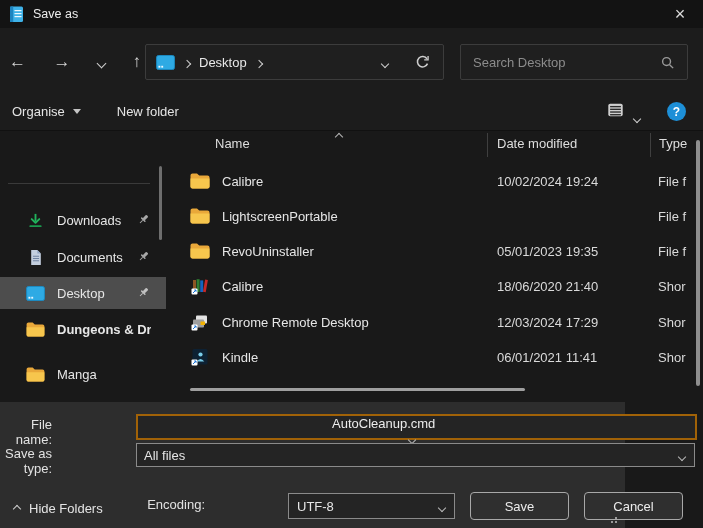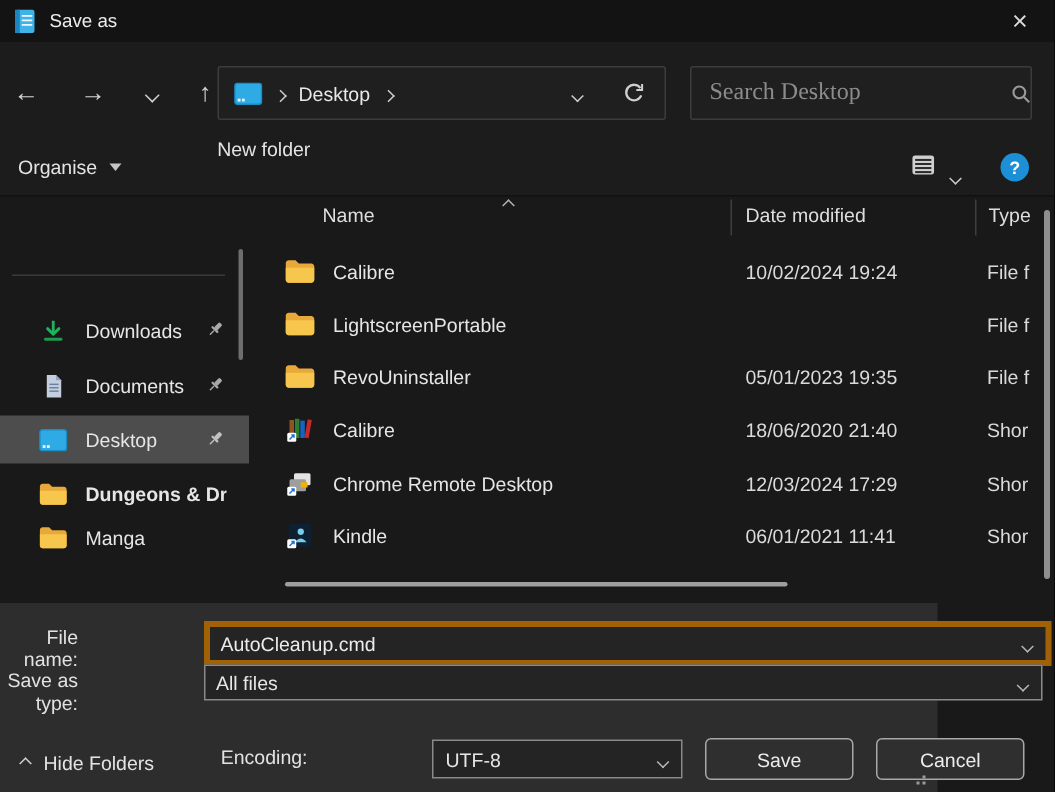--- a/index.html
+++ b/index.html
@@ -20,25 +20,25 @@
   .chev.right{transform:rotate(-45deg);width:5px;height:5px;}
   .chev.small{width:5px;height:5px;}
   .addressbar{position:absolute;left:145px;top:44px;width:299px;height:36px;border:1px solid #3c3c3c;background:#1f1f1f;border-radius:2px;display:flex;align-items:center;box-sizing:border-box;}
   .addr-ico{margin-left:10px;display:flex;}
   .crumb-sep{margin:0 9px;}
   .crumb{color:#e8e8e8;}
   .addr-spacer{flex:1;}
   .addr-dd{margin-right:26px;}
   .addr-refresh{margin-right:12px;display:flex;}
   .searchbox{position:absolute;left:460px;top:44px;width:228px;height:36px;border:1px solid #3c3c3c;background:#1f1f1f;border-radius:2px;display:flex;align-items:center;box-sizing:border-box;}
-  .searchbox input{flex:1;background:transparent;border:none;outline:none;color:#d8d8d8;font-family:Liberation Serif, serif;font-size:16px;padding:0 0 0 12px;}
+  .searchbox input{flex:1;background:transparent;border:none;outline:none;color:#d8d8d8;font-family:Liberation Sans, sans-serif;font-size:13px;padding:0 0 0 12px;}
   .searchbox input::placeholder{color:#8c8c8c;}
   .search-ico{margin-right:12px;display:flex;}
   
-  .toolbar{position:absolute;left:0;top:92px;width:703px;height:38px;display:flex;gap:28px;}
+  .toolbar{position:absolute;left:0;top:92px;width:703px;height:38px;display:flex;align-items:center;}
   .organise{margin-left:12px;display:flex;align-items:center;gap:8px;color:#e4e4e4;}
   .tri-down{width:0;height:0;border-left:4px solid transparent;border-right:4px solid transparent;border-top:5px solid #c4c4c4;}
   .newfolder{margin-left:36px;color:#e4e4e4;}
   .view-ico{position:absolute;right:78px;top:101px;display:flex;}
   .view-dd{position:absolute;right:63px;top:110px;}
   .helpbtn{position:absolute;right:17px;top:102px;width:19px;height:19px;border-radius:50%;background:#1d8fd7;color:#fff;font-weight:bold;font-size:12px;display:flex;align-items:center;justify-content:center;}
   
   .side-item{position:absolute;left:0;width:166px;height:32px;display:flex;align-items:center;}
   .side-item.sel{background:#4d4d4d;}
   .side-ico{margin-left:26px;display:flex;width:19px;justify-content:center;}
@@ -54,21 +54,21 @@
   .ric{margin-left:15px;display:flex;width:20px;justify-content:center;}
   .rname{margin-left:12px;white-space:nowrap;}
   .rdate{position:absolute;left:322px;color:#dadada;}
   .rtype{position:absolute;left:483px;color:#dadada;white-space:nowrap;}
   .list-vscroll{position:absolute;left:696px;top:140px;width:4px;height:246px;background:#8f8f8f;border-radius:2px;}
   .list-hscroll{position:absolute;left:190px;top:388px;width:335px;height:3px;background:#9f9f9f;border-radius:2px;}
   
   .bottom{position:absolute;left:0;top:402px;width:625px;height:126px;background:#2d2d2d;}
   .blabel{position:absolute;color:#e2e2e2;text-align:right;}
   .field{position:absolute;left:136px;width:557px;height:22px;background:#242424;display:flex;align-items:center;box-sizing:content-box;}
-  .field-filename{top:12px;border:4px solid #a16207;}
+  .field-filename{top:12px;border:2px solid #a16207;flex-direction:column;}
   .field-type{top:41px;border:1px solid #8a8a8a;}
   .field input{flex:1;background:transparent;border:none;outline:none;color:#ececec;font-family:"Liberation Sans",sans-serif;font-size:13px;padding:0 0 0 7px;}
   .field .val{flex:1;padding-left:7px;}
   .field .dd{margin-right:9px;}
   .hidefolders{position:absolute;left:14px;top:99px;display:flex;align-items:center;gap:9px;color:#e4e4e4;}
   .enc-field{position:absolute;left:288px;top:91px;width:165px;height:24px;border:1px solid #8a8a8a;background:#242424;display:flex;align-items:center;}
   .enc-field .val{flex:1;padding-left:8px;}
   .enc-field .dd{margin-right:9px;}
   .btn{position:absolute;top:90px;width:97px;height:26px;border:1px solid #a8a8a8;border-radius:4px;background:#2f2f2f;display:flex;align-items:center;justify-content:center;color:#ececec;}
   .btn-save{left:470px;}
@@ -222,21 +222,21 @@
   <div class="side-item" style="top:313px;font-weight:bold;">
     <span class="side-ico">
       <svg width="19" height="15" viewBox="0 0 20 16">
         <path d="M0.5 2.5 C0.5 1.4 1.4 0.5 2.5 0.5 H7 L9.2 2.6 H17.5 C18.6 2.6 19.5 3.5 19.5 4.6 V13.5 C19.5 14.6 18.6 15.5 17.5 15.5 H2.5 C1.4 15.5 0.5 14.6 0.5 13.5 Z" fill="#e9a83a"></path>
         <path d="M0.5 5.5 H19.5 V13.5 C19.5 14.6 18.6 15.5 17.5 15.5 H2.5 C1.4 15.5 0.5 14.6 0.5 13.5 Z" fill="#f7c64d"></path>
       </svg>
     </span>
     <span class="side-label">Dungeons &amp; Dra</span>
   </div>
 
-  <div class="side-item" style="top:342px;text-align:right;">
+  <div class="side-item" style="top:358px;text-align:right;">
     <span class="side-ico">
       <svg width="19" height="15" viewBox="0 0 20 16">
         <path d="M0.5 2.5 C0.5 1.4 1.4 0.5 2.5 0.5 H7 L9.2 2.6 H17.5 C18.6 2.6 19.5 3.5 19.5 4.6 V13.5 C19.5 14.6 18.6 15.5 17.5 15.5 H2.5 C1.4 15.5 0.5 14.6 0.5 13.5 Z" fill="#e9a83a"></path>
         <path d="M0.5 5.5 H19.5 V13.5 C19.5 14.6 18.6 15.5 17.5 15.5 H2.5 C1.4 15.5 0.5 14.6 0.5 13.5 Z" fill="#f7c64d"></path>
       </svg>
     </span>
     <span class="side-label">Manga</span>
   </div>
 
   <div class="side-scroll"></div>

